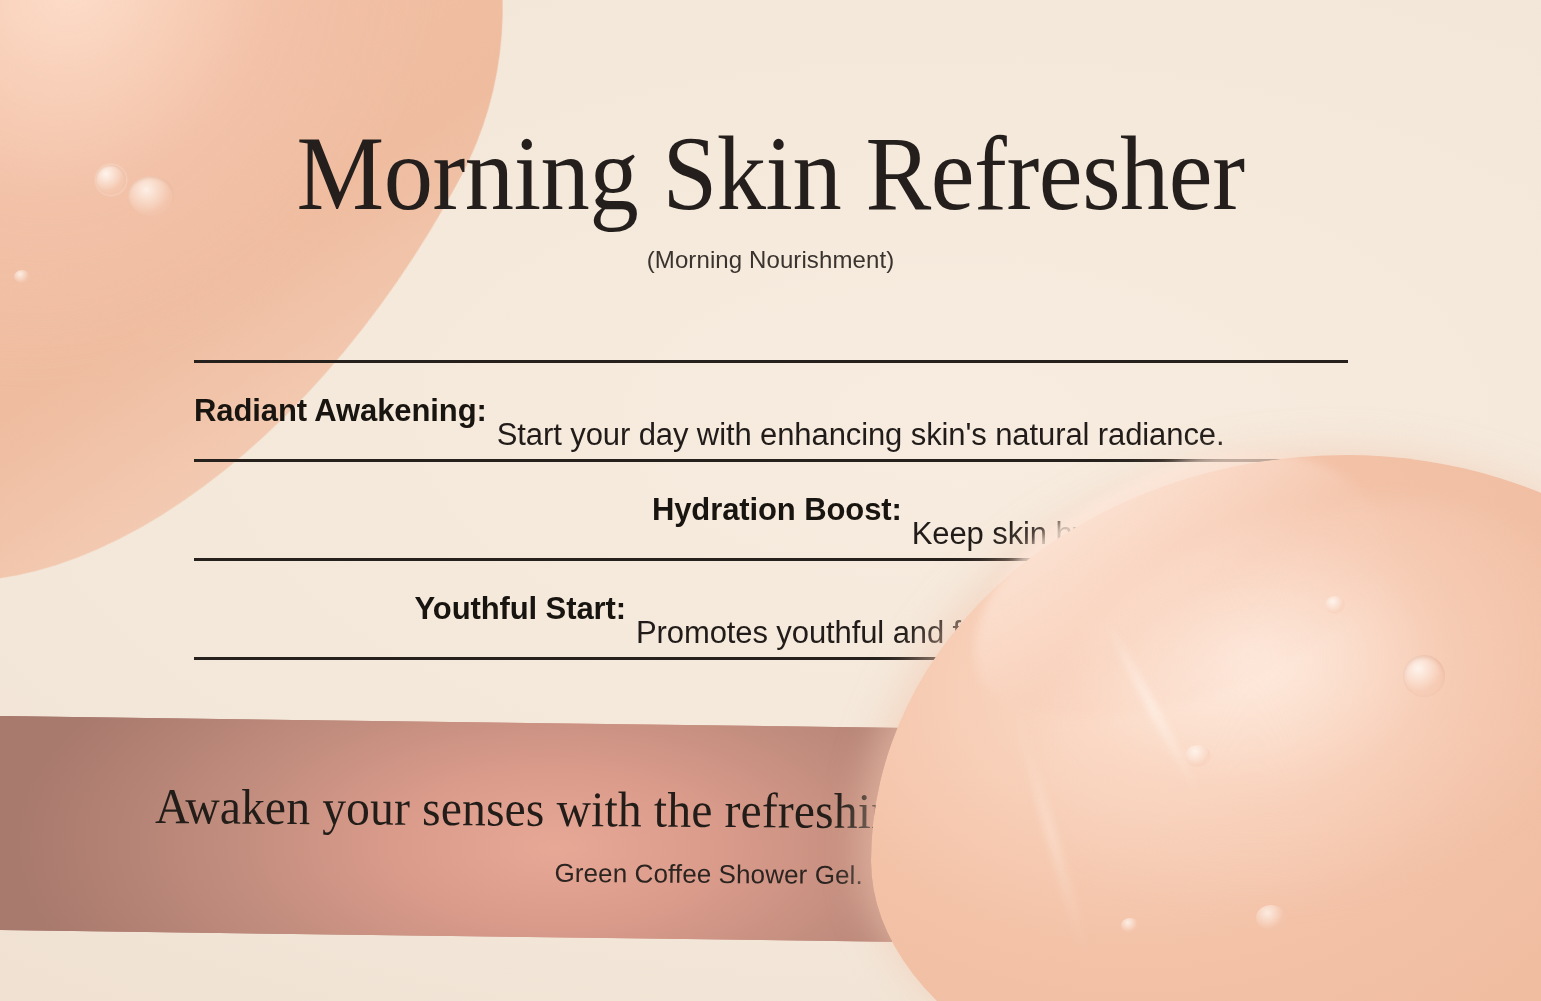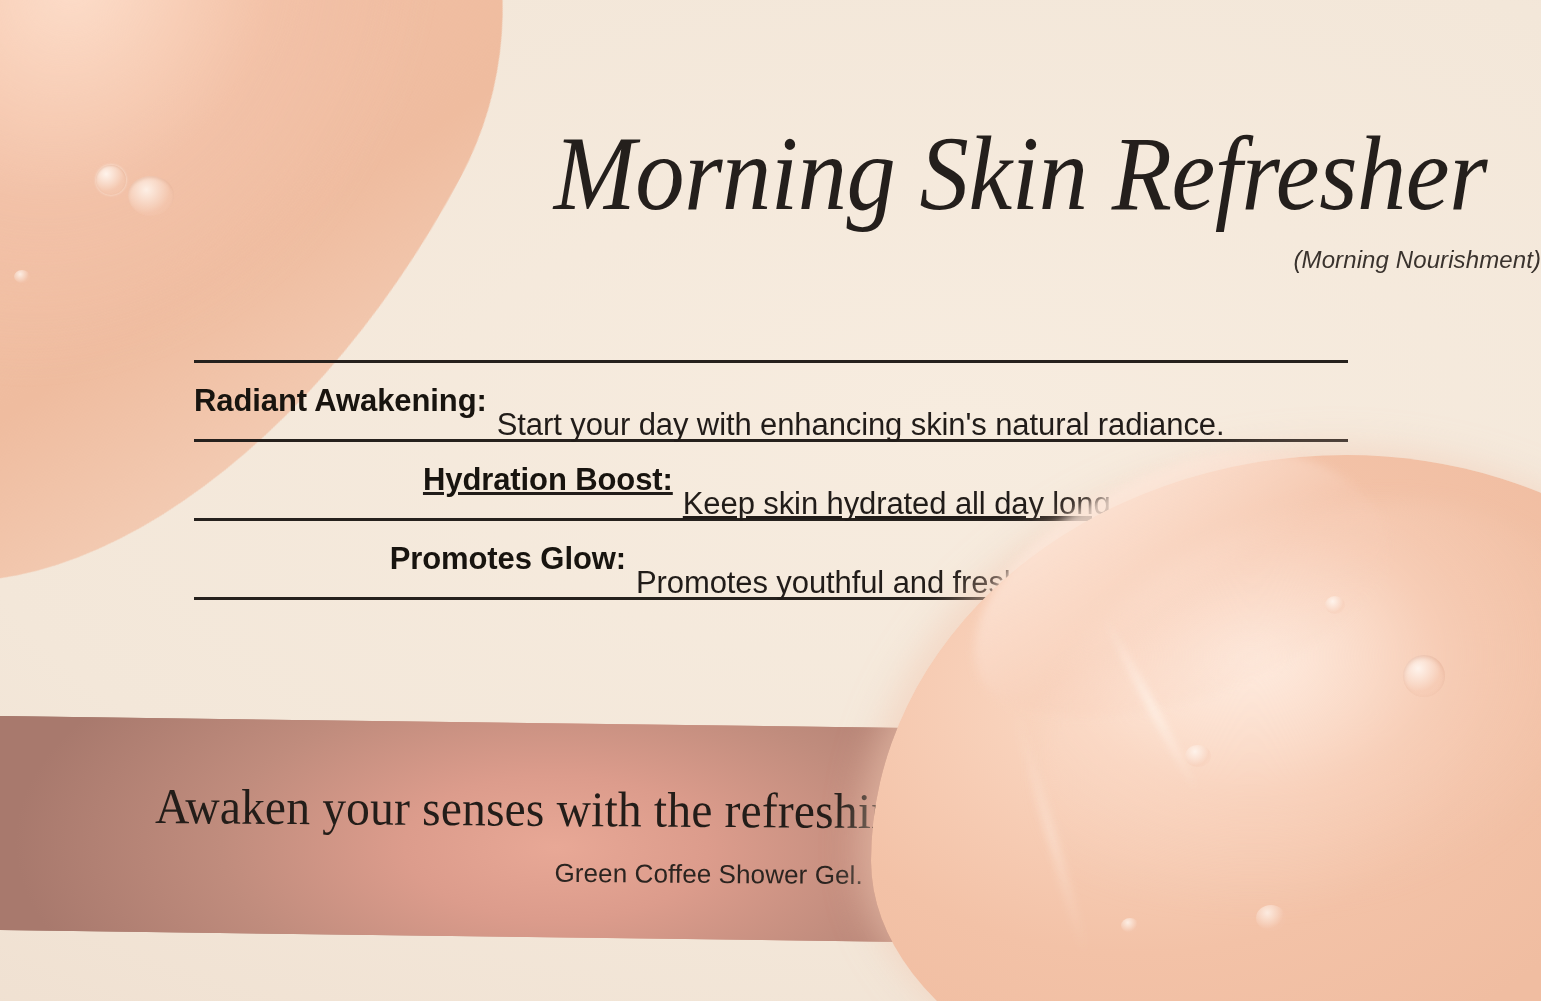--- a/index.html
+++ b/index.html
@@ -96,21 +96,21 @@
   #streak1 { position:absolute; right:290px; top:700px; width:200px; height:10px;
              transform:rotate(62deg); border-radius:50%;
              background:linear-gradient(90deg, rgba(255,248,242,0) 0%, rgba(255,246,238,0.55) 50%, rgba(255,248,242,0) 100%);
              filter:blur(3px); pointer-events:none; }
   #streak2 { position:absolute; right:360px; top:830px; width:260px; height:8px;
              transform:rotate(74deg); border-radius:50%;
              background:linear-gradient(90deg, rgba(255,248,242,0) 0%, rgba(255,246,238,0.4) 50%, rgba(255,248,242,0) 100%);
              filter:blur(4px); pointer-events:none; }
 
   
-  #header { position:absolute; left:0; right:0; top:118px; text-align:right; z-index:6;font-style:italic; }
+  #header { position:absolute; left:0; right:0; top:118px; text-align:center; z-index:6; }
 
   #title {
     font-family:"Liberation Serif", "DejaVu Serif", serif;
     font-size:106px;
     line-height:1.06;
     font-weight:400;
     letter-spacing:-0.5px;
     color:#241f1c;
     transform:scaleX(0.93);
     transform-origin:center;
@@ -132,30 +132,30 @@
     top:360px;
     width:1154px;
     z-index:6;
   }
   .rule {
     height:3px;
     background:#26211d;
     width:100%;
   }
   .feature-row {
-    height:76px;
+    height:96px;
     display:flex;
     align-items:center;
     font-size:31px;
     color:#211c19;
     letter-spacing:-0.1px;
     white-space:nowrap;
   }
   .feature-row.align-left   { justify-content:flex-start; }
-  .feature-row.align-center { justify-content:center;text-decoration:underline; }
+  .feature-row.align-center { justify-content:flex-end; }
   .feature-row.align-right  { justify-content:flex-end; padding-right:84px; }
   .feature-label {
     font-weight:700;
     margin-right:10px;
     color:#18140f;
   }
   .feature-text { font-weight:400;margin-top:48px; }
 
   
   #band {
@@ -242,21 +242,21 @@
     <div class="rule"></div>
 
     <div class="feature-row align-center">
       <span class="feature-label">Hydration Boost:</span>
       <span class="feature-text">Keep skin hydrated all day long.</span>
     </div>
 
     <div class="rule"></div>
 
     <div class="feature-row align-right">
-      <span class="feature-label">Promotes Glow:</span>
+      <span class="feature-label">Youthful Start:</span>
       <span class="feature-text">Promotes youthful and fresh skin appearance.</span>
     </div>
 
     <div class="rule"></div>
 
   </div>
 
   <div id="band"></div>
   <div id="band-text">
     <div id="band-headline">Awaken your senses with the refreshing</div>

